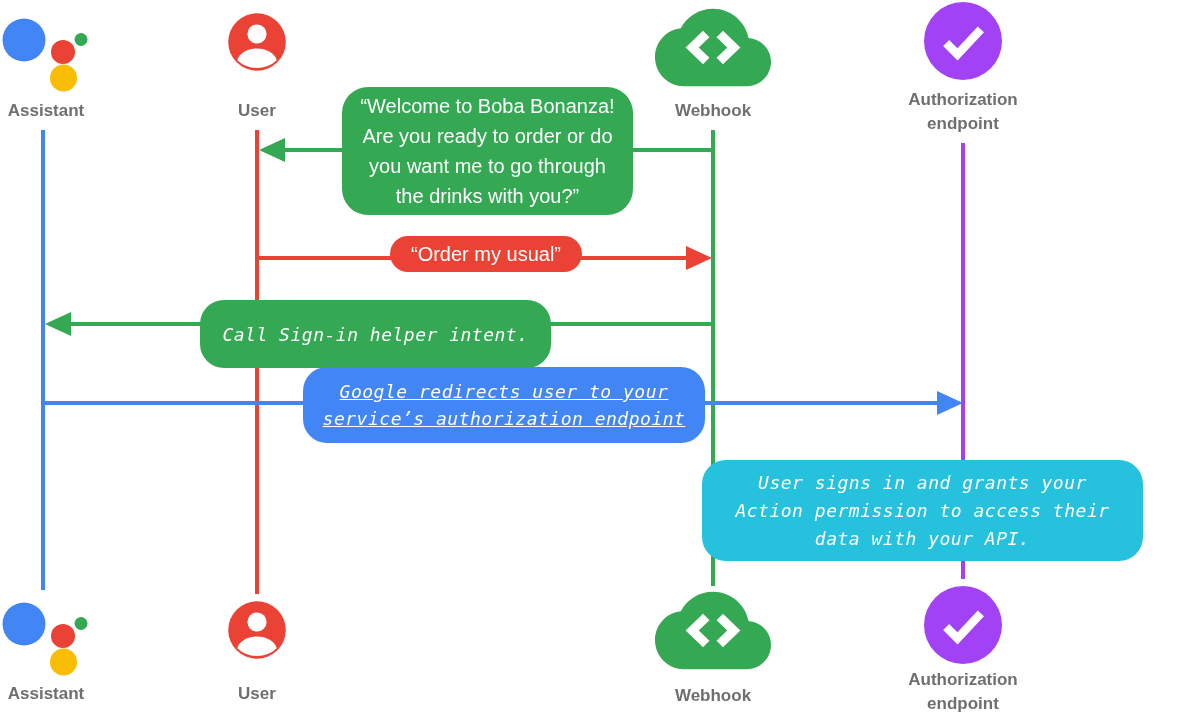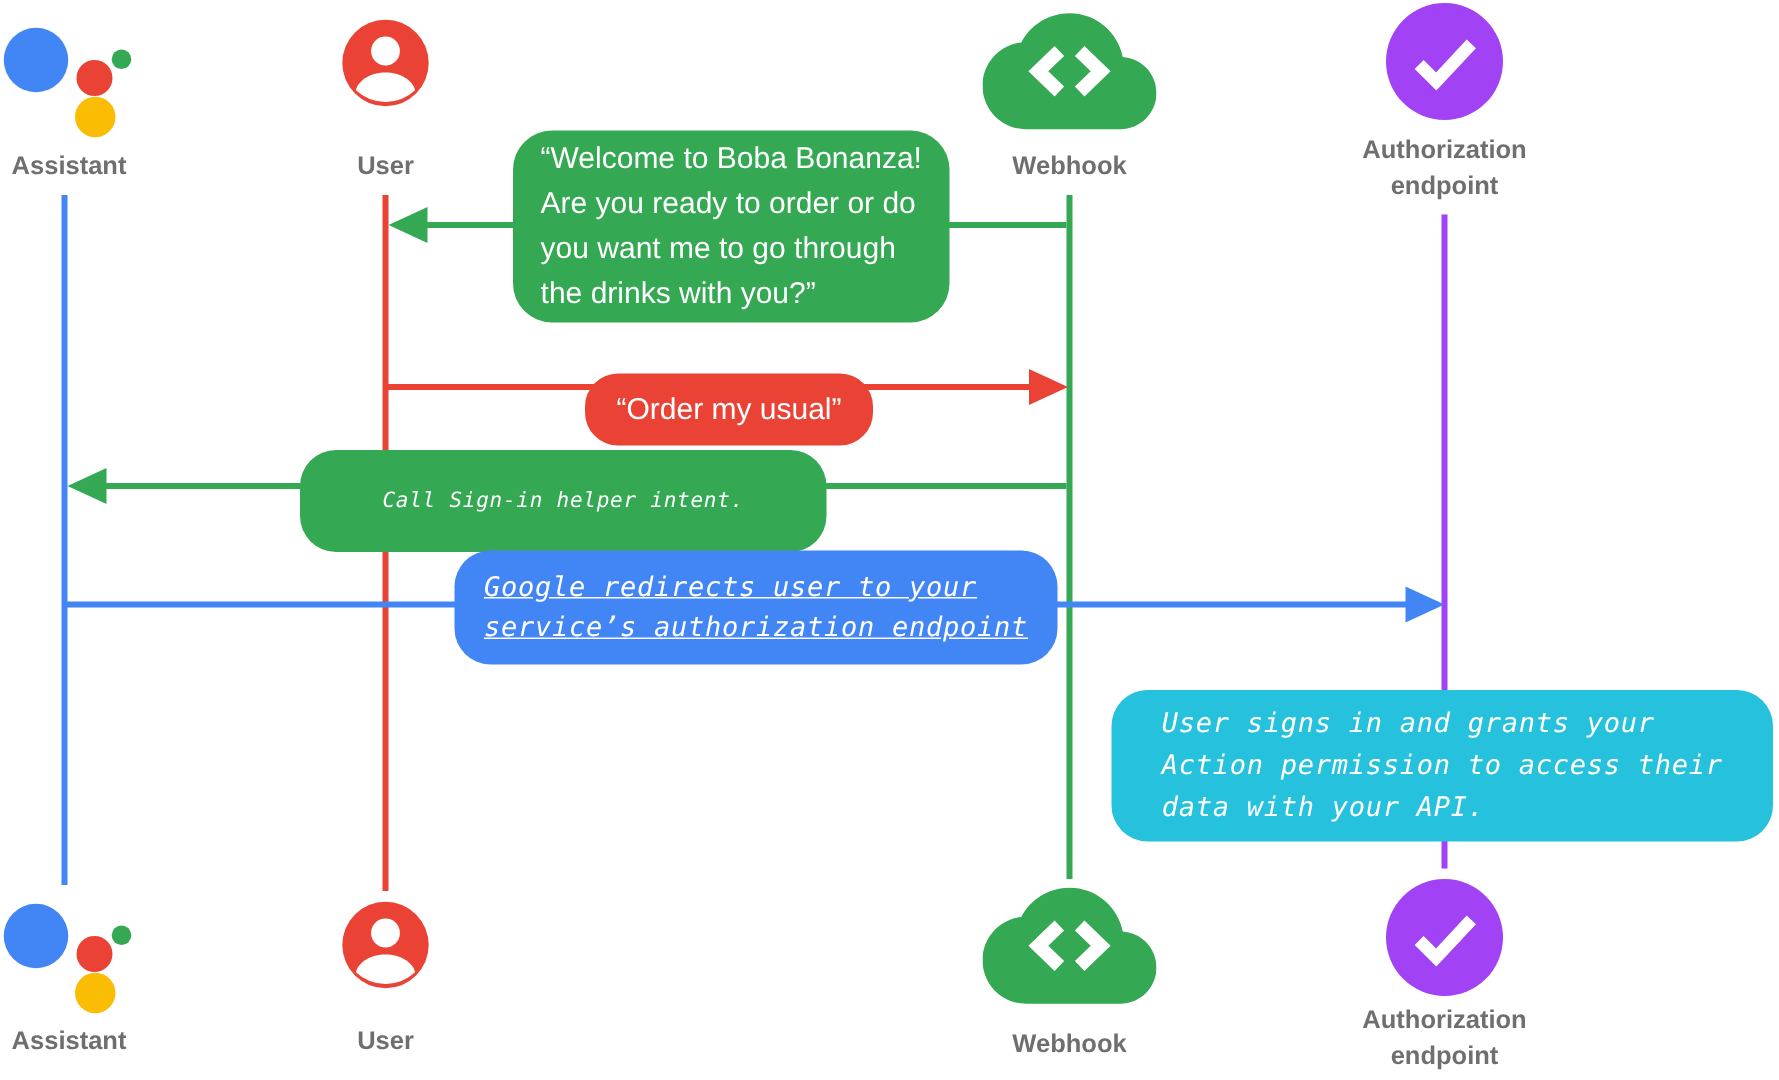--- a/index.html
+++ b/index.html
@@ -2,21 +2,21 @@
 <html style="--blue: #4285F4; --red: #EA4335; --green: #34A853; --yellow: #FBBC04; --purple: #A142F4; --cyan: #26C1DC; --label-gray: #6f6f6f; --bubble-text: #ffffff;"><head>
 <meta charset="utf-8">
 <style>
   html,body{margin:0;padding:0;background:#fff;}
   .stage{position:relative;width:1186px;height:720px;background:#fff;overflow:hidden;
          font-family:"Liberation Sans",sans-serif;}
   .lifeline{position:absolute;width:4px;}
   .mline{position:absolute;height:4px;}
   .ahead{position:absolute;width:0;height:0;}
   .bubble{position:absolute;display:flex;align-items:center;justify-content:center;
-          color:#fff;white-space:pre-line;box-sizing:border-box;}
+          color:#fff;text-align:center;white-space:pre-line;box-sizing:border-box;}
   .bubble.sans{font-family:"Liberation Sans",sans-serif;}
   .bubble.mono{font-family:"DejaVu Sans Mono","Liberation Mono",monospace;font-style:italic;}
   .actor-label{position:absolute;font-weight:700;font-size:17px;line-height:24px;
                color:#6f6f6f;text-align:center;white-space:pre-line;}
   .icon{position:absolute;}
   
   .fill-blue{fill:var(--blue)} .fill-red{fill:var(--red)} .fill-green{fill:var(--green)}
   .fill-yellow{fill:var(--yellow)} .fill-purple{fill:var(--purple)}
   .bg-blue{background:var(--blue)} .bg-red{background:var(--red)} .bg-green{background:var(--green)}
   .bg-purple{background:var(--purple)} .bg-cyan{background:var(--cyan)}
@@ -43,34 +43,34 @@
   <div class="mline bg-blue" style="left:43px;top:401px;width:896px;"></div>
   <div class="ahead" style="left:937px;top:391px;border-top:12px solid transparent;border-bottom:12px solid transparent;border-left:26px solid var(--blue);"></div>
 
   <div class="bubble sans bg-green" style="left:342px;top:87px;width:291px;height:128px;border-radius:26px;font-size:20px;line-height:30px;">
     <span>“Welcome to Boba Bonanza!
 Are you ready to order or do
 you want me to go through
 the drinks with you?”</span>
   </div>
 
-  <div class="bubble sans bg-red" style="left:390px;top:249px;width:192px;height:48px;border-radius:22px;font-size:20px;">
+  <div class="bubble sans bg-red" style="left:390px;top:236px;width:192px;height:36px;border-radius:22px;font-size:20px;">
     <span>“Order my usual”</span>
   </div>
 
-  <div class="bubble mono bg-green" style="left:200px;top:300px;width:351px;height:68px;border-radius:24px;font-size:14px;letter-spacing:0.5px;">
+  <div class="bubble mono bg-green" style="left:200px;top:300px;width:351px;height:68px;border-radius:24px;font-size:18px;letter-spacing:0.5px;">
     <span>Call Sign-in helper intent.</span>
   </div>
 
   <div class="bubble mono bg-blue" style="left:303px;top:367px;width:402px;height:76px;border-radius:24px;font-size:18px;line-height:27px;letter-spacing:0.5px;text-decoration:underline;">
     <span>Google redirects user to your
 service’s authorization endpoint</span>
   </div>
 
-  <div class="bubble mono bg-cyan" style="left:741px;top:460px;width:441px;height:101px;border-radius:24px;font-size:18px;line-height:28px;letter-spacing:0.5px;">
+  <div class="bubble mono bg-cyan" style="left:702px;top:460px;width:441px;height:101px;border-radius:24px;font-size:18px;line-height:28px;letter-spacing:0.5px;">
     <span>User signs in and grants your
 Action permission to access their
 data with your API.</span>
   </div>
 
   <svg class="icon" style="left:0;top:6px;" width="92" height="86" viewBox="0 0 92 86">
     <circle class="fill-blue" cx="24" cy="34" r="21.5"></circle>
     <circle class="fill-red" cx="63" cy="46" r="12"></circle>
     <circle class="fill-green" cx="81" cy="33.5" r="6.5"></circle>
     <circle class="fill-yellow" cx="63.5" cy="72" r="13.5"></circle>

